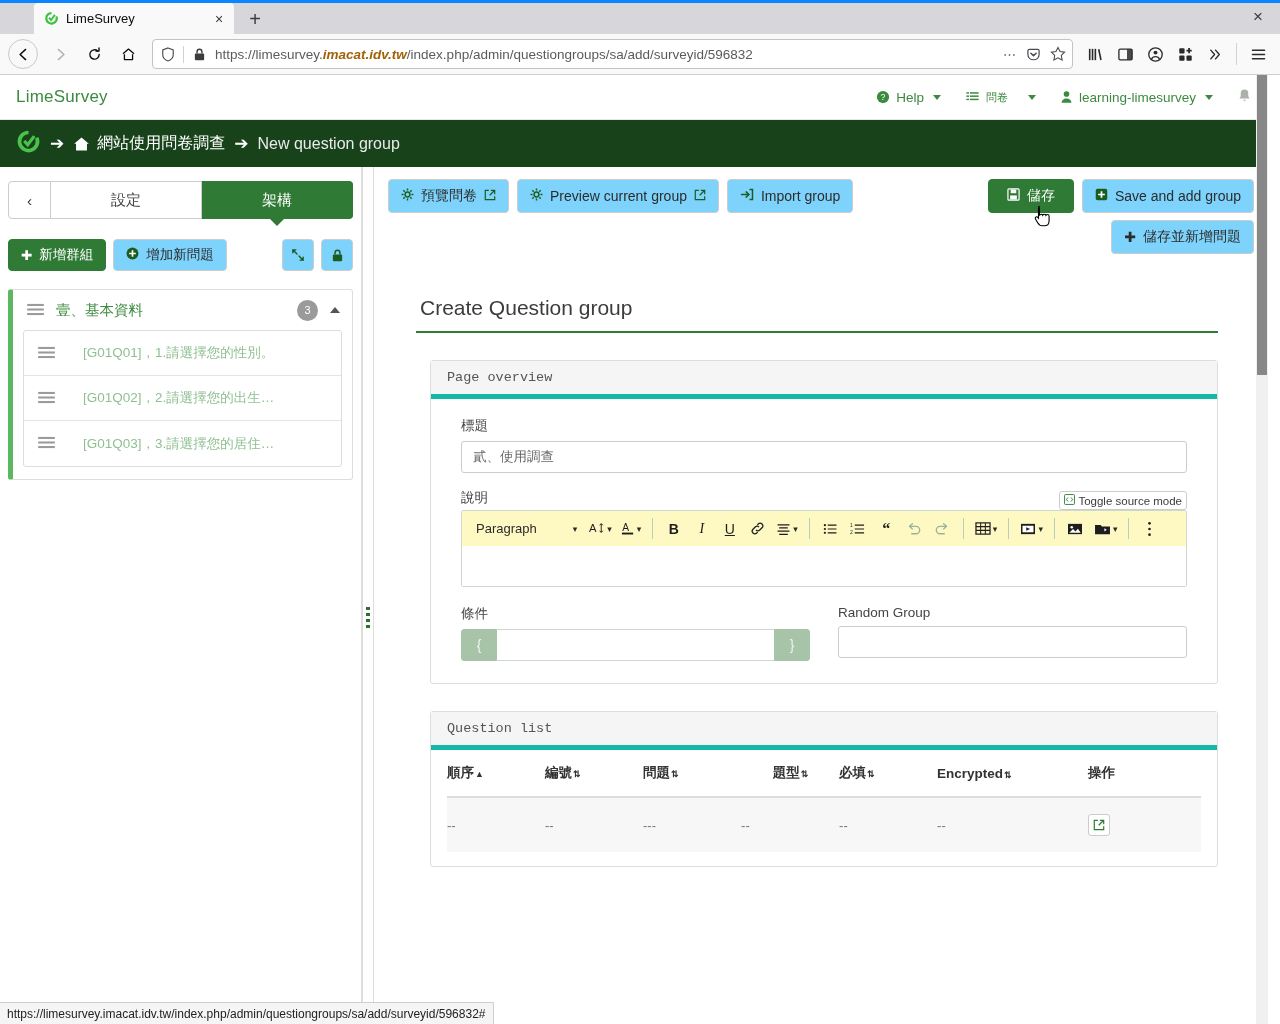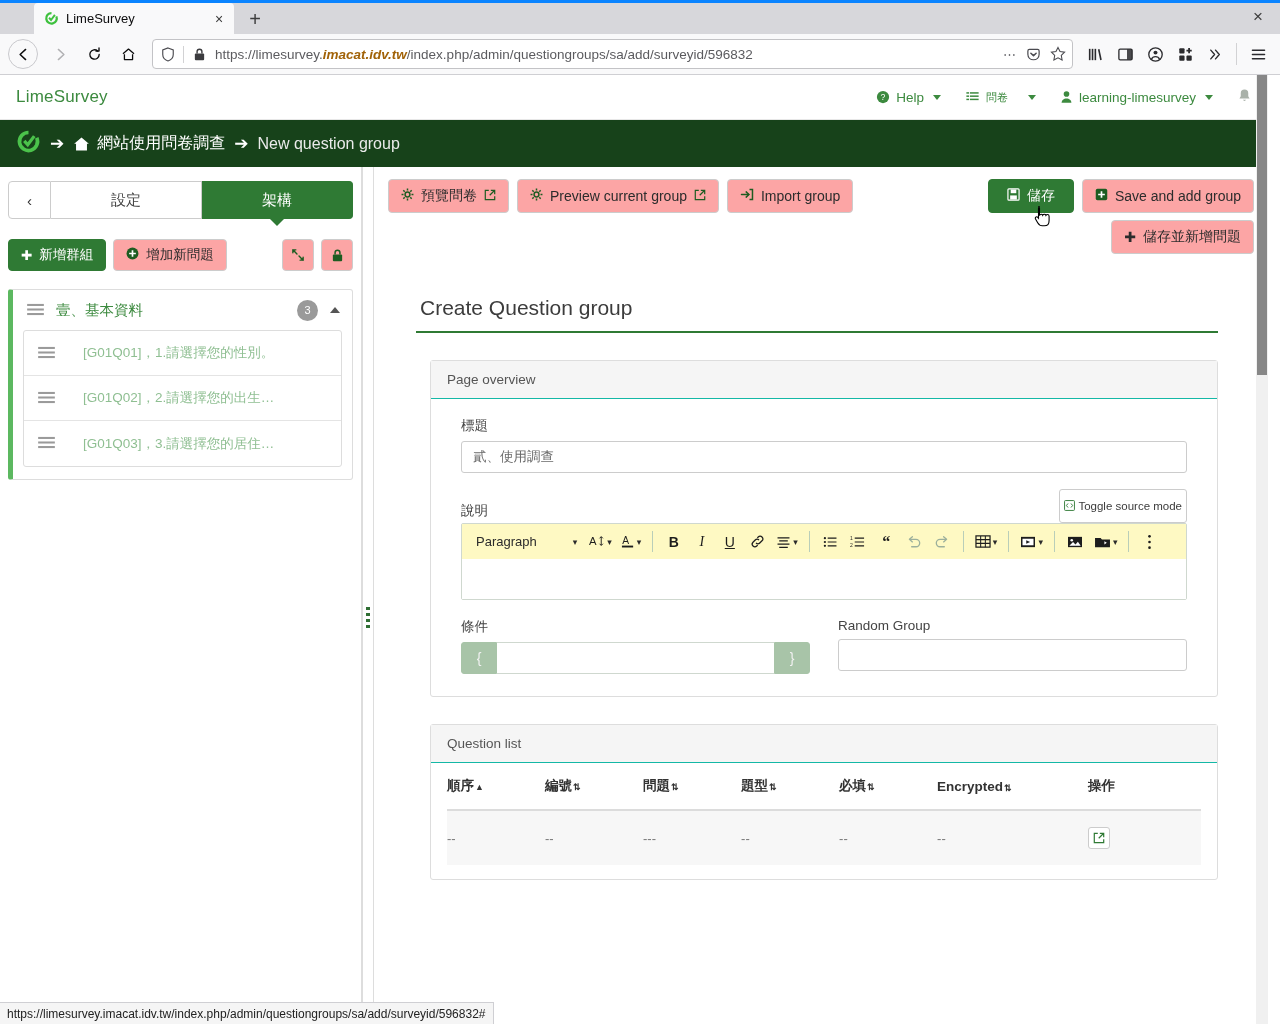--- a/index.html
+++ b/index.html
@@ -136,21 +136,21 @@
   }
   .side-tab.active::after {
     content:""; position:absolute; left:50%; margin-left:-8px; bottom:-8px;
     width:0; height:0; border-left:8px solid transparent; border-right:8px solid transparent;
     border-top:8px solid #2f7a34;
   }
 
   .side-actions { display:flex; align-items:center; margin-top:20px; }
   .btn {
     display:inline-flex; align-items:center; gap:7px; height:32px; padding:0 12px;
-    border:1px solid #ccc; background:#fca5a5; border-radius:4px; font-size:13.5px; color:#2c2c2c;
+    border:1px solid #ccc; background:#7dd3fc; border-radius:4px; font-size:13.5px; color:#2c2c2c;
     white-space:nowrap;
   }
   .btn.green { background:#2f7a34; border-color:#2f7a34; color:#fff; }
   .btn.iconbtn { padding:0; width:32px; justify-content:center; color:#1d5c21; }
   .side-actions .btn + .btn { margin-left:7px; }
   .side-actions .spacer { flex:1; }
 
   
   .group-box { margin-top:18px; border:1px solid #ddd; border-radius:3px; border-left:5px solid #5cb860; }
   .group-head {
@@ -177,38 +177,38 @@
   .btn.lg { height:34px; font-size:14px; }
 
   .page-title {
     font-size:21px; color:#3c3c3c; font-weight:400;
     margin:42px 0 0 32px; padding-bottom:11px;
   }
   .title-rule { height:2px; background:#2f7a34; margin:0 36px 0 28px; }
 
   .panel { border:1px solid #ddd; border-radius:3px; margin:27px 36px 0 42px; background:#fff; }
   .panel-head {
-    background:#f5f5f5; border-bottom:1px solid #14b8a6; height:38px;
-    display:flex; align-items:center; padding:0 16px; color:#555; font-size:13.5px;
+    background:#f5f5f5; border-bottom:5px solid #14b8a6; height:38px;
+    display:flex; align-items:center; padding:0 16px; color:#555; font-size:13.5px;font-family:Liberation Mono, monospace;
   }
   .panel-body { padding:18px 30px 22px 30px; }
   .flabel { font-size:13.5px; color:#444; margin-bottom:6px; }
   .finput {
     width:100%; height:32px; border:1px solid #ccc; border-radius:3px;
     padding:0 11px; font-size:13.5px; color:#6a6a6a; background:#fff;
     font-family:"Liberation Sans", sans-serif;
     display:flex; align-items:center;
   }
 
   
   .ed-wrap { margin-top:16px; position:relative; }
   .ed-labelrow { display:flex; align-items:flex-end; }
   .toggle-src {
     margin-left:auto; border:1px solid #ccc; border-radius:3px; background:#fff;
-    font-size:11.5px; color:#3c3c3c; height:34px; display:flex; align-items:center;
+    font-size:11.5px; color:#3c3c3c; height:19px; display:flex; align-items:center;
     padding:0 4px; gap:3px; position:relative; z-index:3;
   }
   .ed-box { border:1px solid #cfd8cf; border-radius:2px; }
   .ed-toolbar {
     background:#fef9c3; height:35px; display:flex; align-items:center; padding:0 8px; gap:3px;
   }
   .ed-para {
     display:flex; align-items:center; gap:36px; font-size:13px; color:#2b2b2b;
     padding:0 6px; height:27px;
   }
@@ -754,21 +754,21 @@
 
           <div class="panel">
             <div class="panel-head">Question list</div>
             <div class="panel-body" style="padding:0 16px 14px 16px;">
               <table class="qtable">
                 <thead>
                   <tr>
                     <th style="width:13%;"><span>順序</span><span class="sortico">▲</span></th>
                     <th style="width:13%;"><span>編號</span><span class="sortico">⇅</span></th>
                     <th style="width:13%;"><span>問題</span><span class="sortico">⇅</span></th>
-                    <th style="width:13%;"><span>題型</span><span class="sortico">⇅</span></th>
+                    <th style="width:13%;text-align:center;"><span>題型</span><span class="sortico">⇅</span></th>
                     <th style="width:13%;"><span>必填</span><span class="sortico">⇅</span></th>
                     <th style="width:20%;"><span>Encrypted</span><span class="sortico">⇅</span></th>
                     <th style="width:15%;"><span>操作</span></th>
                   </tr>
                 </thead>
                 <tbody>
                   <tr>
                     <td>--</td>
                     <td>--</td>
                     <td>---</td>

